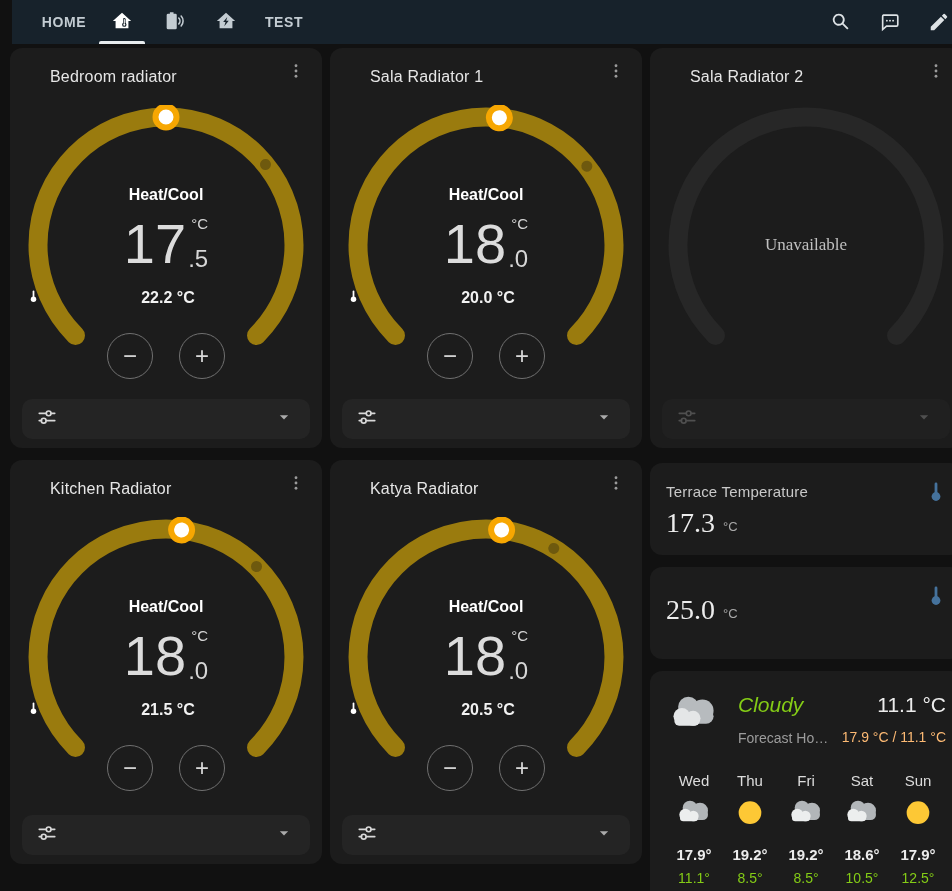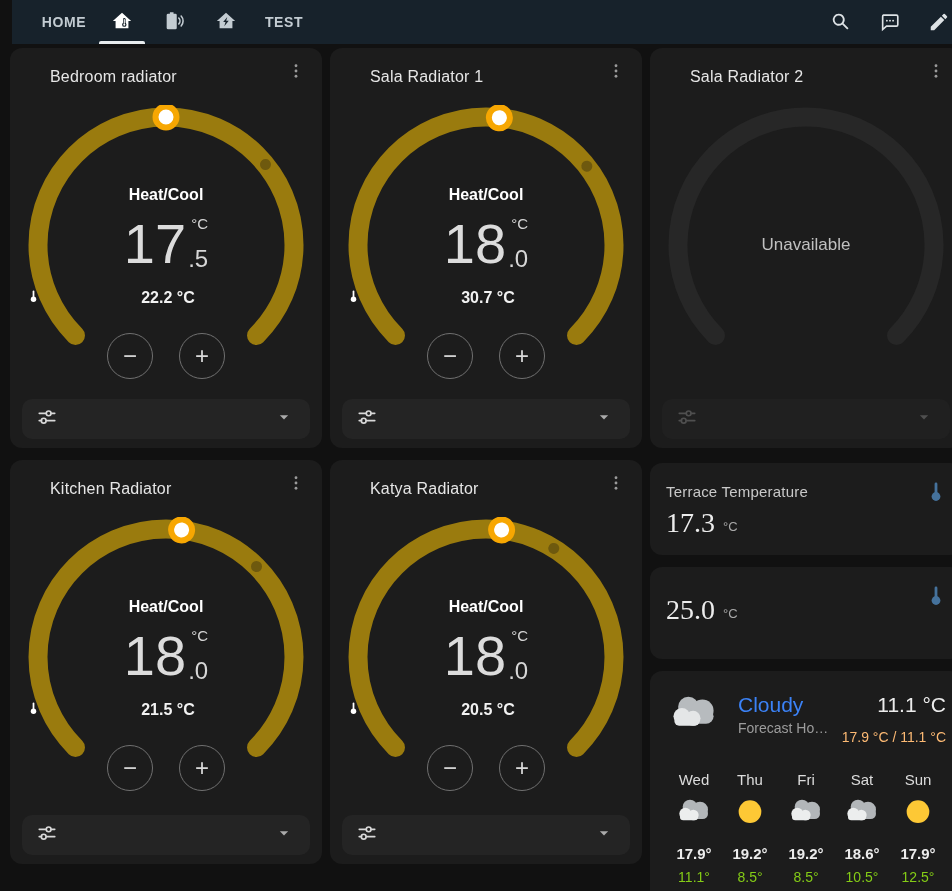--- a/index.html
+++ b/index.html
@@ -36,21 +36,21 @@
   .dial .overlay{position:absolute;left:0;top:0;width:280px;height:280px;text-align:center;}
   .mode{position:absolute;top:81px;left:0;width:280px;color:#fff;font-size:16px;font-weight:700;}
   .target{position:absolute;top:111px;left:0;width:280px;display:flex;align-items:flex-start;justify-content:center;text-align:right;}
   .t-int{font-size:56px;line-height:56px;color:#dcdcdc;font-weight:400;}
   .t-side{display:flex;flex-direction:column;justify-content:space-between;height:54px;margin-left:2px;}
   .t-unit{font-size:15px;color:#d6d6d6;line-height:15px;}
   .t-dec{font-size:24px;color:#d6d6d6;line-height:22px;}
   .current{position:absolute;top:184px;left:0;width:280px;display:flex;align-items:center;
       justify-content:center;gap:4px;color:#f2f2f2;font-size:16px;font-weight:700;}
   .current svg{width:15px;height:15px;color:#fff;}
-  .unavailable{position:absolute;top:130px;left:0;width:280px;color:#c0c0c0;font-size:17px;}
+  .unavailable{position:absolute;top:130px;left:0;width:280px;color:#c0c0c0;font-size:17px;font-family:Liberation Serif, serif;}
   .btn-row{position:absolute;top:285px;left:0;width:100%;display:flex;justify-content:center;gap:26px;}
   .round-btn{width:46px;height:46px;border-radius:50%;border:1px solid #707070;background:transparent;
       color:#d9d9d9;font-size:24px;line-height:42px;text-align:center;cursor:pointer;padding:0;}
   .feature-bar{position:absolute;left:12px;right:12px;bottom:9px;height:40px;background:#242424;
       border-radius:10px;display:flex;align-items:center;justify-content:space-between;
       padding:0 16px 0 14px;cursor:pointer;}
   .feature-bar svg.tune{width:22px;height:22px;color:#d8d8d8;}
   .feature-bar svg.caret{width:20px;height:20px;color:#ababab;}
   .feature-bar.disabled{background:#202020;cursor:default;}
   .feature-bar.disabled svg{color:#4f4f4f;}
@@ -62,22 +62,22 @@
   .s-icon svg{width:24px;height:24px;}
   .s-valrow{margin-top:9px;display:flex;align-items:flex-end;gap:8px;}
   .s-val{font-size:28px;line-height:28px;color:#ececec;font-family:Liberation Serif, serif;}
   .s-unit{font-size:13px;color:#a9a9a9;padding-bottom:3px;}
 
   
   .wcard{padding:22px 16px 0 16px;cursor:pointer;}
   .w-head{display:flex;align-items:flex-start;}
   .w-icon{width:56px;height:44px;margin-right:16px;flex:none;}
   .w-main{flex:1;min-width:0;}
-  .w-cond{color:#3b82f6;font-size:21px;line-height:24px;}
-  .w-sub{color:#9c9c9c;font-size:14px;margin-top:3px;white-space:nowrap;overflow:hidden;}
+  .w-cond{color:#84cc16;font-size:21px;line-height:24px;font-style:italic;}
+  .w-sub{color:#9c9c9c;font-size:14px;margin-top:13px;white-space:nowrap;overflow:hidden;}
   .w-right{text-align:right;flex:none;}
   .w-temp{color:#ececec;font-size:21px;line-height:24px;}
   .w-hilo{color:#fdba74;font-size:14px;margin-top:12px;white-space:nowrap;}
   .w-forecast{display:flex;margin-top:26px;}
   .f-day{flex:1;text-align:center;}
   .f-label{color:#dcdcdc;font-size:15px;}
   .f-icon{width:40px;height:32px;margin:9px auto 6px auto;}
   .f-high{color:#ececec;font-size:15px;font-weight:700;margin-top:16px;}
   .f-low{color:#84cc16;font-size:14px;margin-top:7px;}
 </style>
@@ -218,21 +218,21 @@
                 <span class="t-dec">.0</span>
               </span>
             </div>
             <div class="current">
               <span>
                 <svg viewBox="0 0 24 24">
                   <rect x="10.6" y="2.5" width="2.8" height="11" rx="1.4" fill="currentColor"></rect>
                   <circle cx="12" cy="16.5" r="4.4" fill="currentColor"></circle>
                 </svg>
               </span>
-              <span>30.7 °C</span>
+              <span>20.0 °C</span>
             </div>
           </div>
         </div>
         <div class="btn-row">
           <button class="round-btn"><span>−</span></button>
           <button class="round-btn"><span>+</span></button>
         </div>
         <div class="feature-bar">
           <span><svg viewBox="0 0 24 24" class="tune">
               <g stroke="currentColor" stroke-width="1.8" fill="none" stroke-linecap="round">

